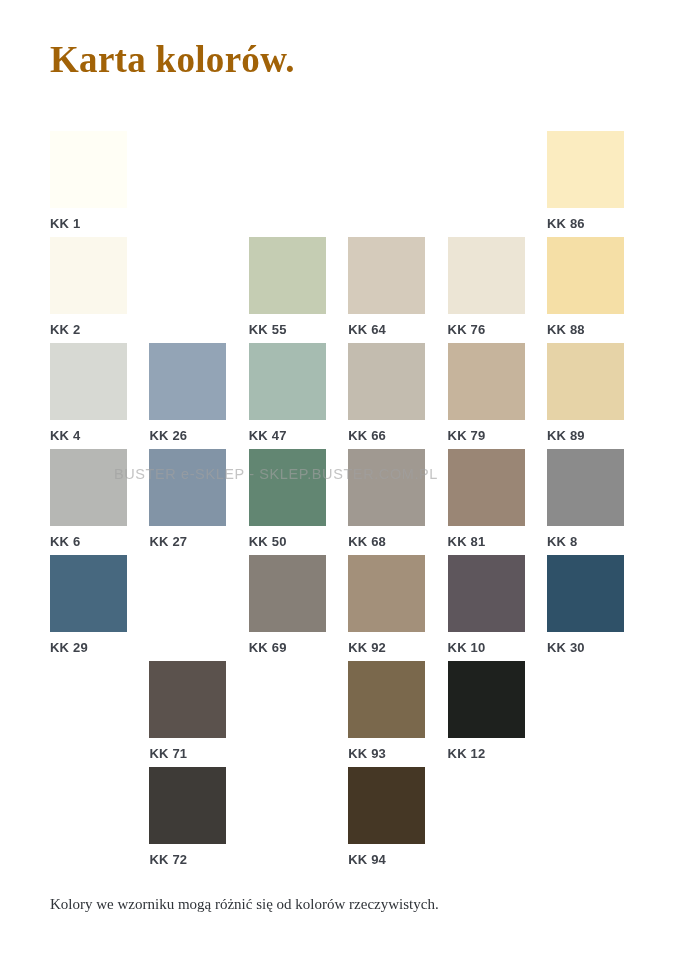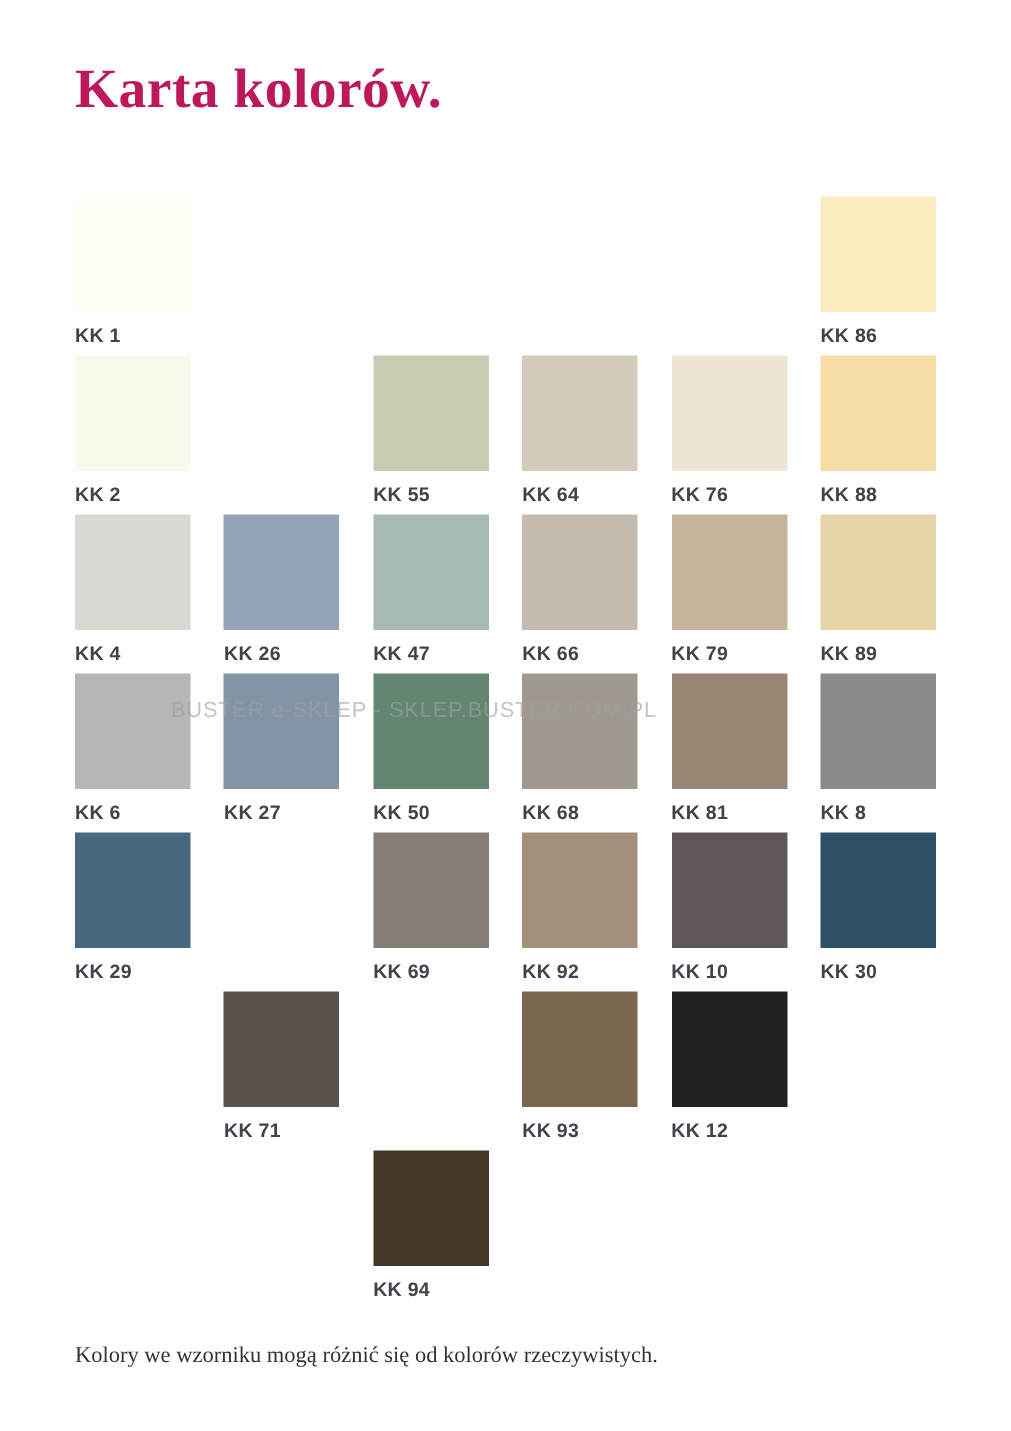--- a/index.html
+++ b/index.html
@@ -21,21 +21,21 @@
     box-sizing: border-box;
   }
   .page-title {
     position: absolute;
     left: 50px;
     top: 38px;
     font-family: "Liberation Serif", serif;
     font-weight: 700;
     font-size: 37px;
     letter-spacing: 0.3px;
-    color: #be185d;
+    color: #a16207;
     margin: 0;
     white-space: nowrap;
   }
   .swatch-grid {
     position: absolute;
     left: 50px;
     top: 131px;
     width: 574px;
     display: grid;
     grid-template-columns: repeat(6, 77px);
@@ -239,20 +239,24 @@
         <span class="swatch-label">KK 12</span>
       </div>
       <div class="swatch-cell empty">
         <span class="swatch-chip"></span>
         <span class="swatch-label"></span>
       </div>
       <div class="swatch-cell empty">
         <span class="swatch-chip"></span>
         <span class="swatch-label"></span>
       </div>
+      <div class="swatch-cell">
+        <span class="swatch-chip" style="background-color: rgb(62, 59, 55);"></span>
+        <span class="swatch-label">KK 72</span>
+      </div>
       <div class="swatch-cell empty">
         <span class="swatch-chip"></span>
         <span class="swatch-label"></span>
       </div>
       <div class="swatch-cell">
         <span class="swatch-chip" style="background-color: rgb(69, 55, 37);"></span>
         <span class="swatch-label">KK 94</span>
       </div>
     </div>
 

